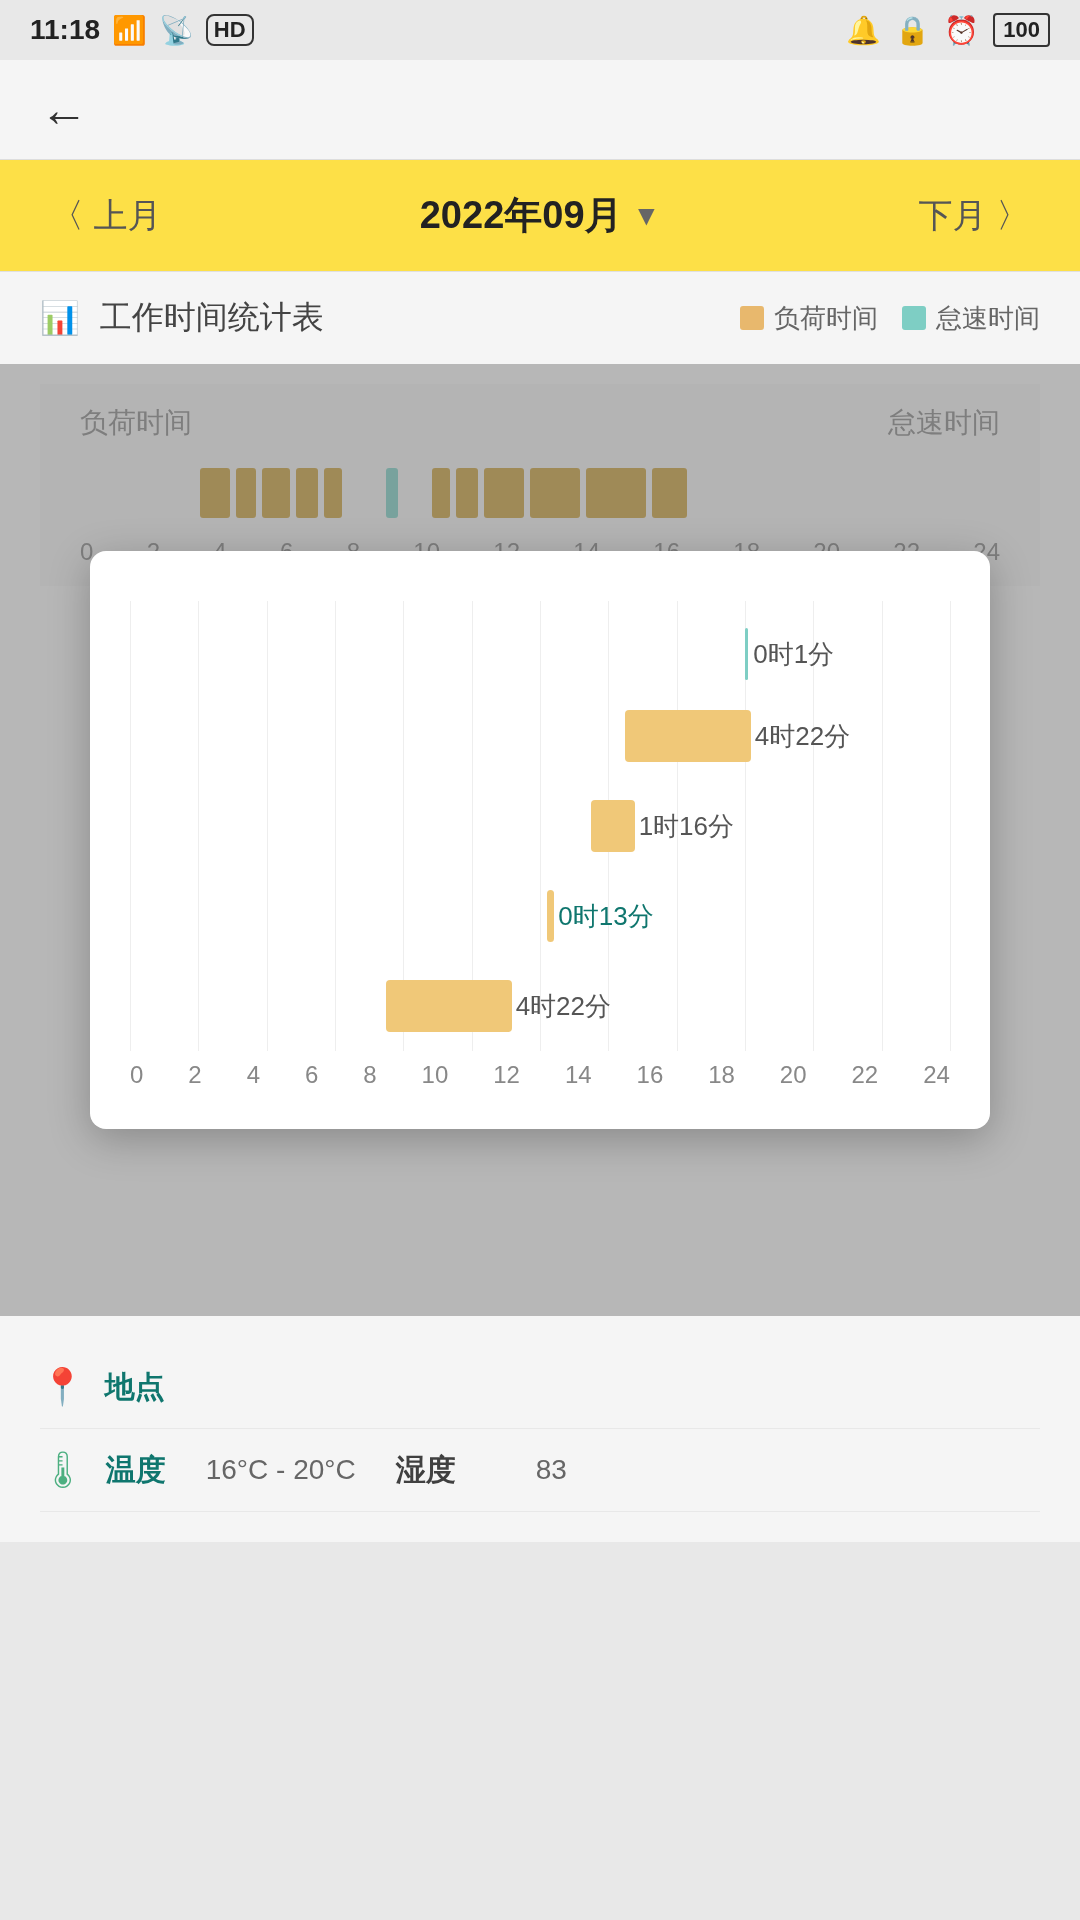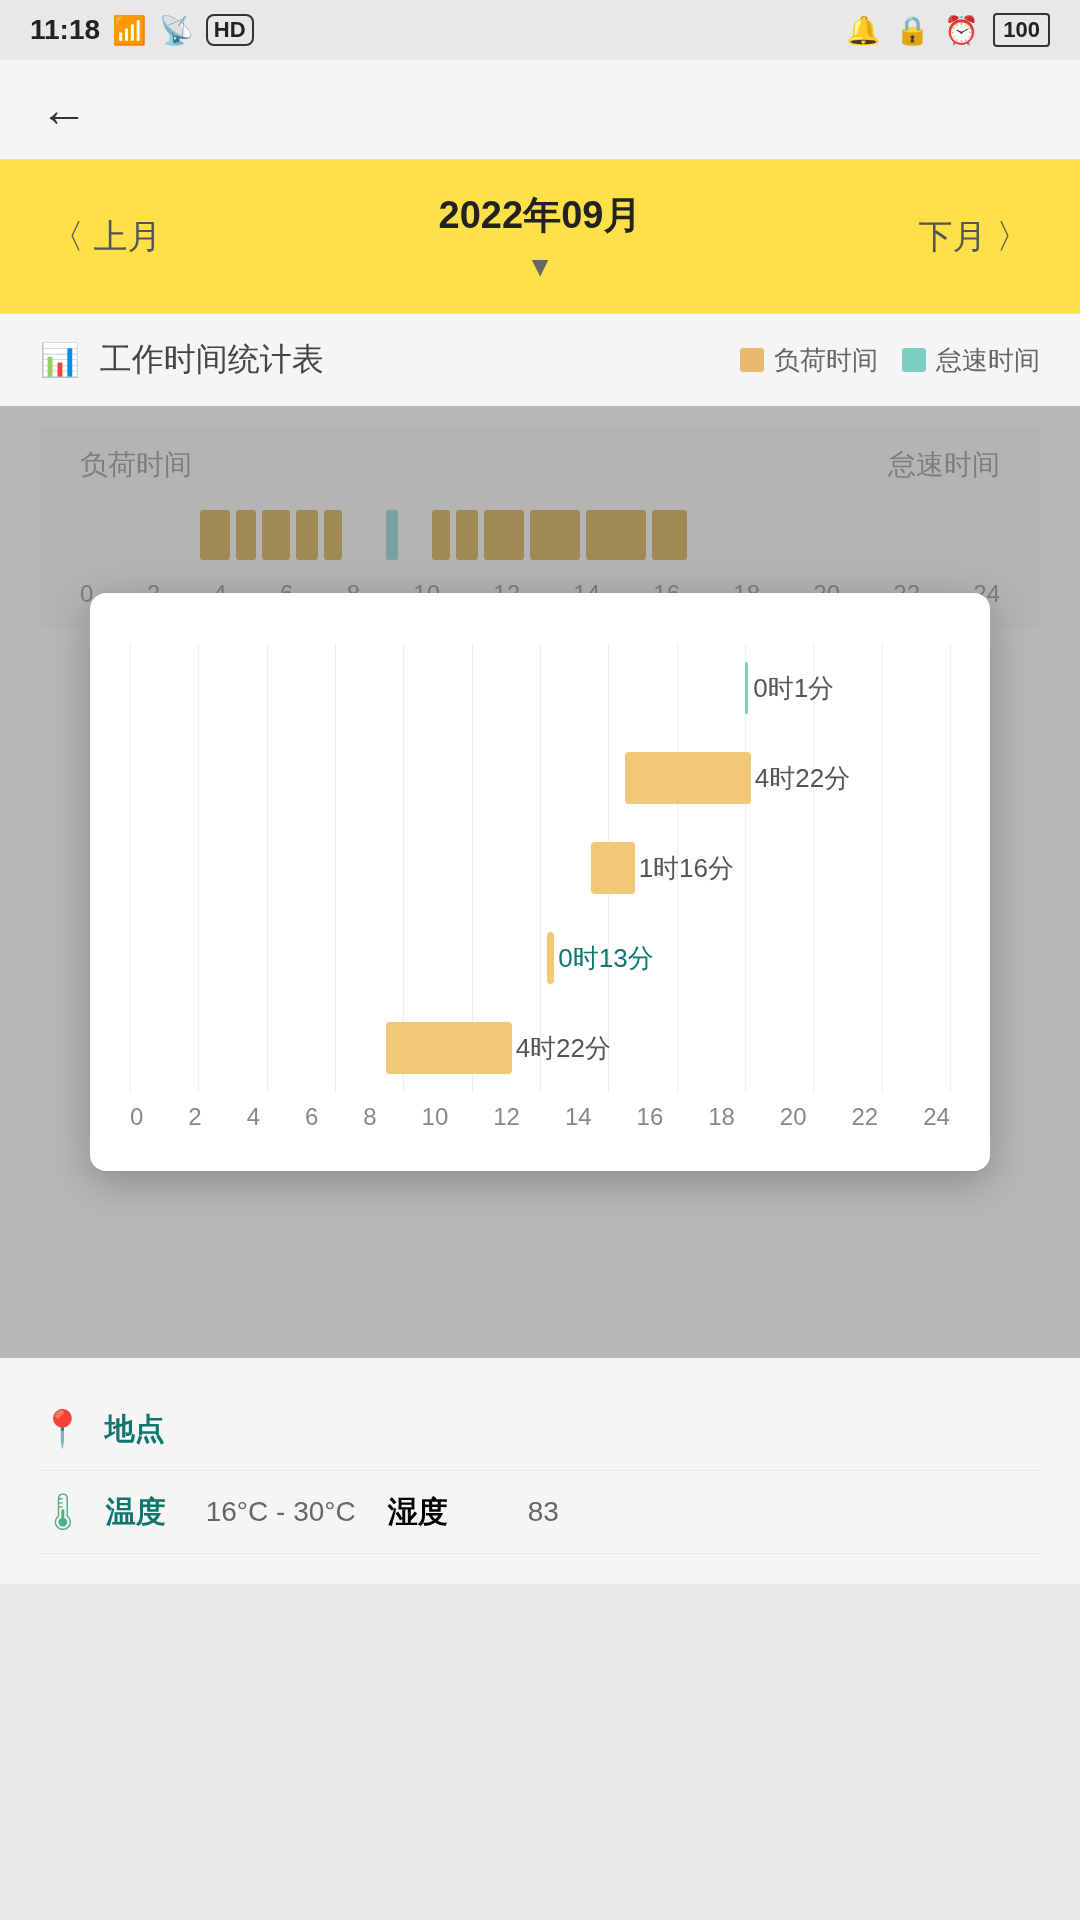--- a/index.html
+++ b/index.html
@@ -67,21 +67,20 @@
       color: #555;
       cursor: pointer;
     }
     .month-nav-title {
       font-size: 38px;
       font-weight: 600;
       color: #222;
       display: flex;
       align-items: center;
       gap: 10px;
-      flex-direction: column;
     }
     .dropdown-arrow {
       font-size: 28px;
       color: #666;
     }
 
     
     .section-header {
       background: #f5f5f5;
       display: flex;
@@ -238,22 +237,22 @@
       color: #666;
     }
     .info-value2 {
       font-size: 28px;
       color: #666;
       margin-left: 60px;
     }
     .info-label2 {
       font-size: 30px;
       font-weight: 600;
-      color: #000000;
-      margin-left: 12px;
+      color: #404040;
+      margin-left: 20px;
     }
 
     
     .chart-wrapper {
       position: relative;
       min-height: 760px;
     }
   </style>
 </head>
 <body>
@@ -359,21 +358,21 @@
             <div style="position: absolute; top: 0px; bottom: 0px; left: 33.3333%; width: 1px; background: rgb(238, 238, 238);"></div>
             <div style="position: absolute; top: 0px; bottom: 0px; left: 41.6667%; width: 1px; background: rgb(238, 238, 238);"></div>
             <div style="position: absolute; top: 0px; bottom: 0px; left: 50%; width: 1px; background: rgb(238, 238, 238);"></div>
             <div style="position: absolute; top: 0px; bottom: 0px; left: 58.3333%; width: 1px; background: rgb(238, 238, 238);"></div>
             <div style="position: absolute; top: 0px; bottom: 0px; left: 66.6667%; width: 1px; background: rgb(238, 238, 238);"></div>
             <div style="position: absolute; top: 0px; bottom: 0px; left: 75%; width: 1px; background: rgb(238, 238, 238);"></div>
             <div style="position: absolute; top: 0px; bottom: 0px; left: 83.3333%; width: 1px; background: rgb(238, 238, 238);"></div>
             <div style="position: absolute; top: 0px; bottom: 0px; left: 91.6667%; width: 1px; background: rgb(238, 238, 238);"></div>
             <div style="position: absolute; top: 0px; bottom: 0px; left: 100%; width: 1px; background: rgb(238, 238, 238);"></div>
           </div>
-          <div style="position: absolute; top: 0px; left: 0px; right: 0px; height: 90px; display: flex; align-items: center;">
+          <div style="position: absolute; top: 8px; left: 0px; right: 0px; height: 90px; display: flex; align-items: center;">
             <div style="position: absolute; left: 75%; width: 0.4%; height: 52px; background: rgb(126, 206, 196); border-radius: 4px;"></div>
             <div style="position: absolute; left: 76%; font-size: 26px; color: rgb(85, 85, 85); white-space: nowrap; top: 50%; transform: translateY(-50%);">0时1分</div>
           </div>
           <div style="position: absolute; top: 90px; left: 0px; right: 0px; height: 90px; display: flex; align-items: center;">
             <div style="position: absolute; left: 60.4167%; width: 15.2792%; height: 52px; background: rgb(240, 200, 120); border-radius: 4px;"></div>
             <div style="position: absolute; left: 76.1958%; font-size: 26px; color: rgb(85, 85, 85); white-space: nowrap; top: 50%; transform: translateY(-50%);">4时22分</div>
           </div>
           <div style="position: absolute; top: 180px; left: 0px; right: 0px; height: 90px; display: flex; align-items: center;">
             <div style="position: absolute; left: 56.25%; width: 5.27917%; height: 52px; background: rgb(240, 200, 120); border-radius: 4px;"></div>
             <div style="position: absolute; left: 62.0292%; font-size: 26px; color: rgb(85, 85, 85); white-space: nowrap; top: 50%; transform: translateY(-50%);">1时16分</div>
@@ -410,17 +409,17 @@
 </div>
 
 <div class="info-section">
   <div class="info-row">
     <span class="info-icon" style="color:#4caf80;">📍</span>
     <span class="info-label">地点</span>
   </div>
   <div class="info-row">
     <span class="info-icon" style="color:#4caf80;">🌡</span>
     <span class="info-label">温度</span>
-    <span class="info-value">16°C - 30°C</span>
+    <span class="info-value">16°C - 20°C</span>
     <span class="info-label2">湿度</span>
     <span class="info-value2">83</span>
   </div>
 </div>
 
 </body></html>

